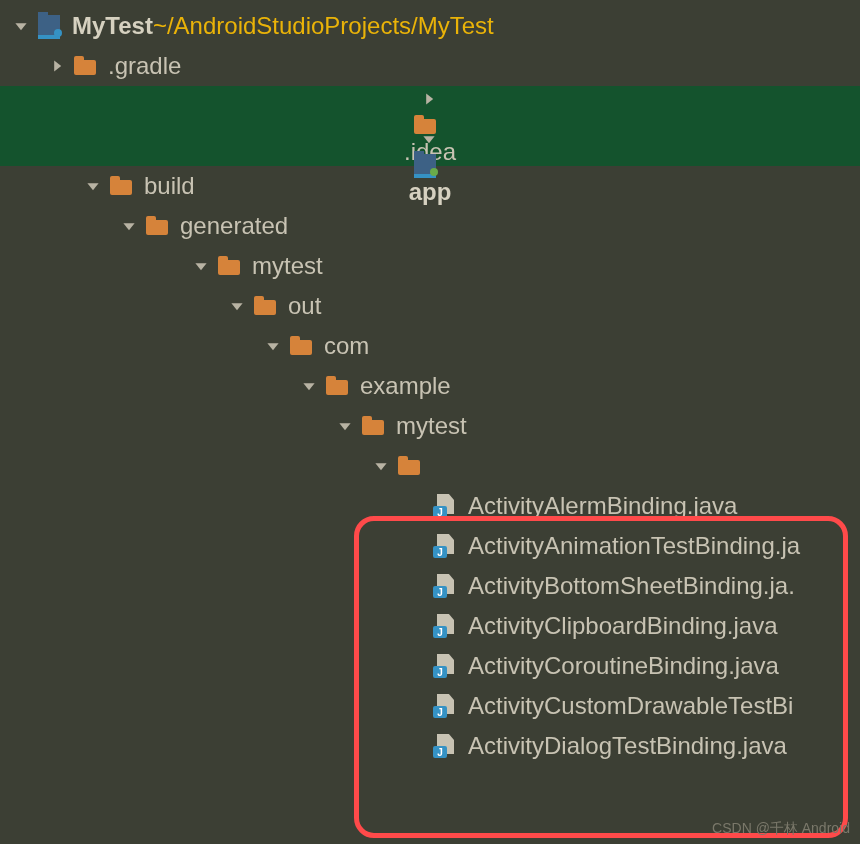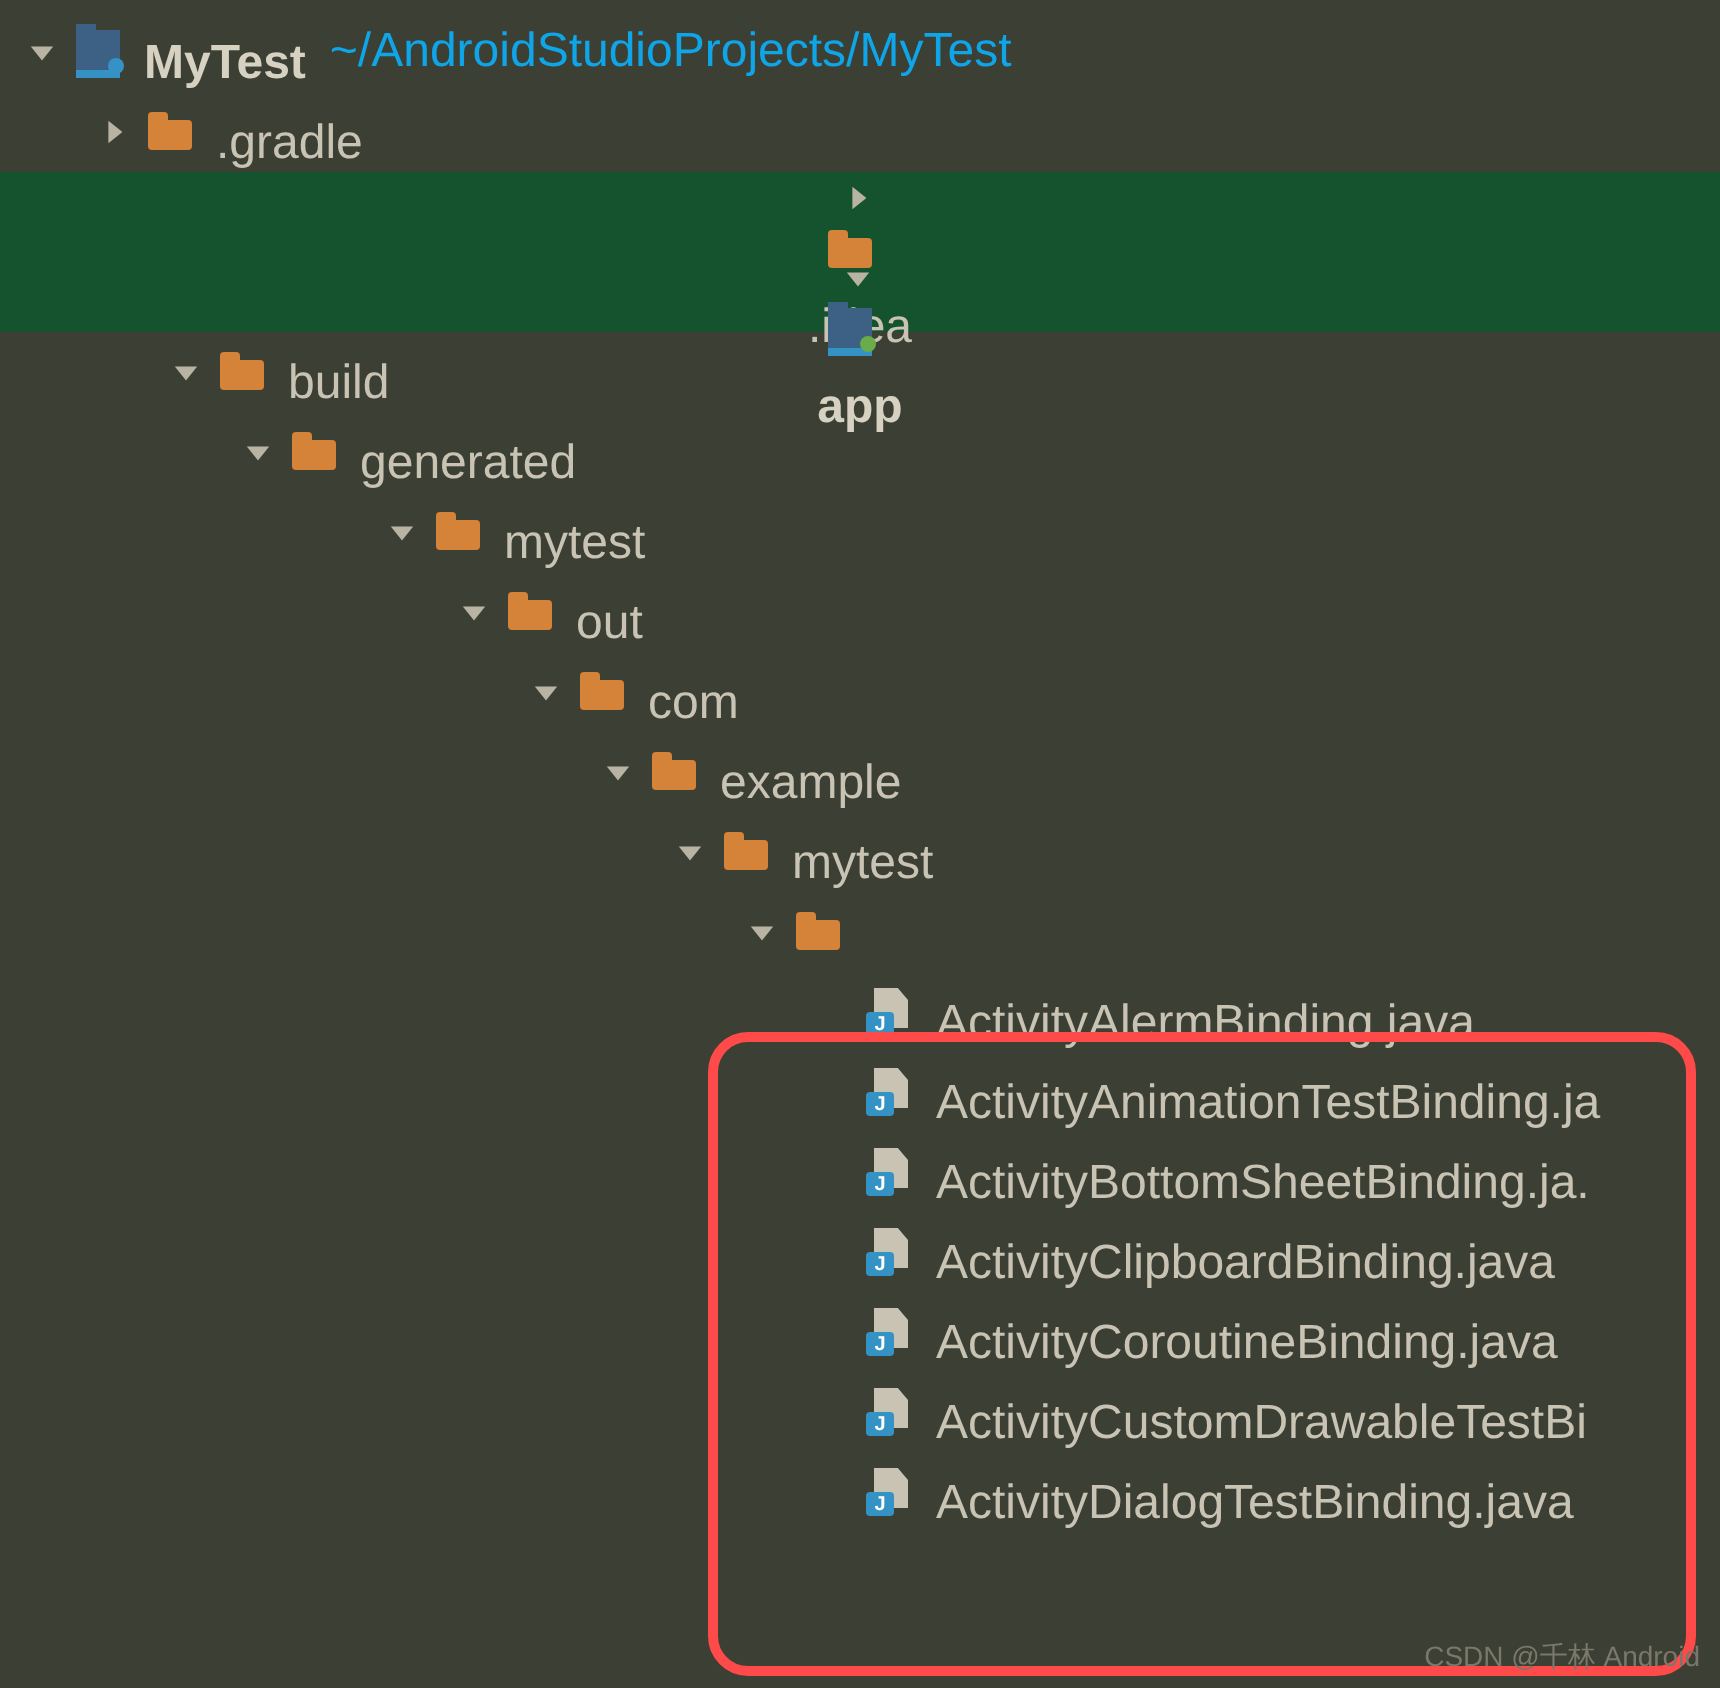--- a/index.html
+++ b/index.html
@@ -4,23 +4,23 @@
 <style>
   html,body{margin:0;padding:0;background:#3c3f34;width:860px;height:844px;overflow:hidden;font-family:"Segoe UI",Arial,sans-serif;font-size:24px;color:#c8c3b3;}
   .tree{padding-top:6px;}
   .row{display:flex;align-items:center;height:40px;white-space:nowrap;}
   .row.sel{background:#14532d;flex-direction:column;}
   .indent{display:inline-block;flex:0 0 auto;}
   .arrow{width:26px;height:26px;display:flex;align-items:center;justify-content:center;flex:0 0 auto;margin-right:2px;}
   .arrow svg{width:14px;height:14px;}
   .arrow .tri{fill:#b8b3a3;}
   .icon{width:26px;height:26px;display:flex;align-items:center;justify-content:center;flex:0 0 auto;margin-right:10px;position:relative;}
-  .label{color:#c8c3b3;margin-top:12px;}
+  .label{color:#c8c3b3;}
   .label.bold{font-weight:700;color:#d6d1c0;}
-  .path{color:#0ea5e9;margin-left:12px;}
+  .path{color:#eab308;}
   .folder-body{width:22px;height:15px;background:#d6833a;border-radius:0 2px 2px 2px;position:absolute;bottom:4px;left:2px;}
   .folder-tab{width:10px;height:5px;background:#d6833a;border-radius:2px 2px 0 0;position:absolute;top:3px;left:2px;}
   .module-body{width:22px;height:20px;background:#3d6185;border-bottom:4px solid #3592c4;position:absolute;top:2px;left:2px;}
   .module-tab{width:10px;height:5px;background:#3d6185;position:absolute;top:-3px;left:0;}
   .dot{width:8px;height:8px;border-radius:50%;position:absolute;bottom:2px;right:0;}
   .dot.green{background:#6aab4a;}
   .dot.blue{background:#3592c4;}
   .java-icon{position:relative;width:24px;height:24px;}
   .java-page{position:absolute;left:4px;top:0;width:17px;height:20px;background:#c8c3b3;clip-path:polygon(0 0,70% 0,100% 30%,100% 100%,0 100%);}    
   .java-badge{position:absolute;left:0;bottom:0;width:14px;height:12px;background:#3592c4;color:#fff;font-size:10px;font-weight:700;display:flex;align-items:center;justify-content:center;border-radius:2px;}

